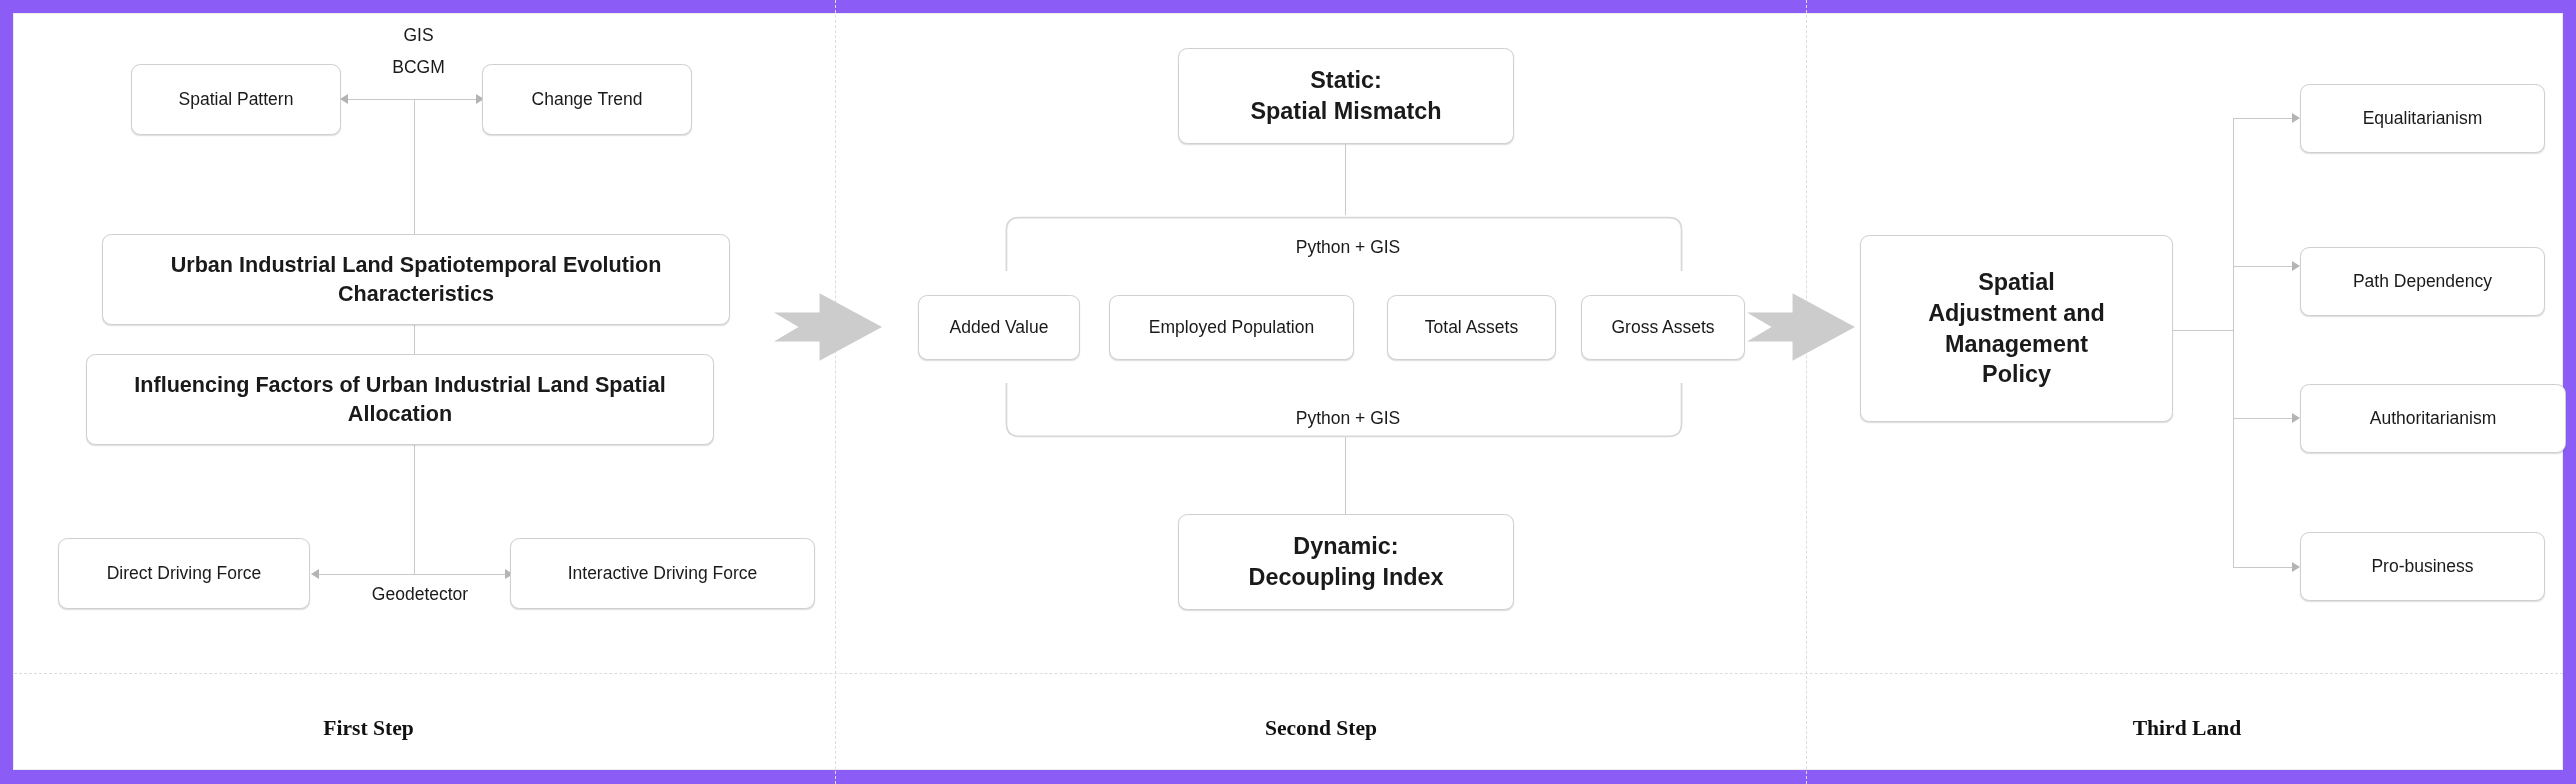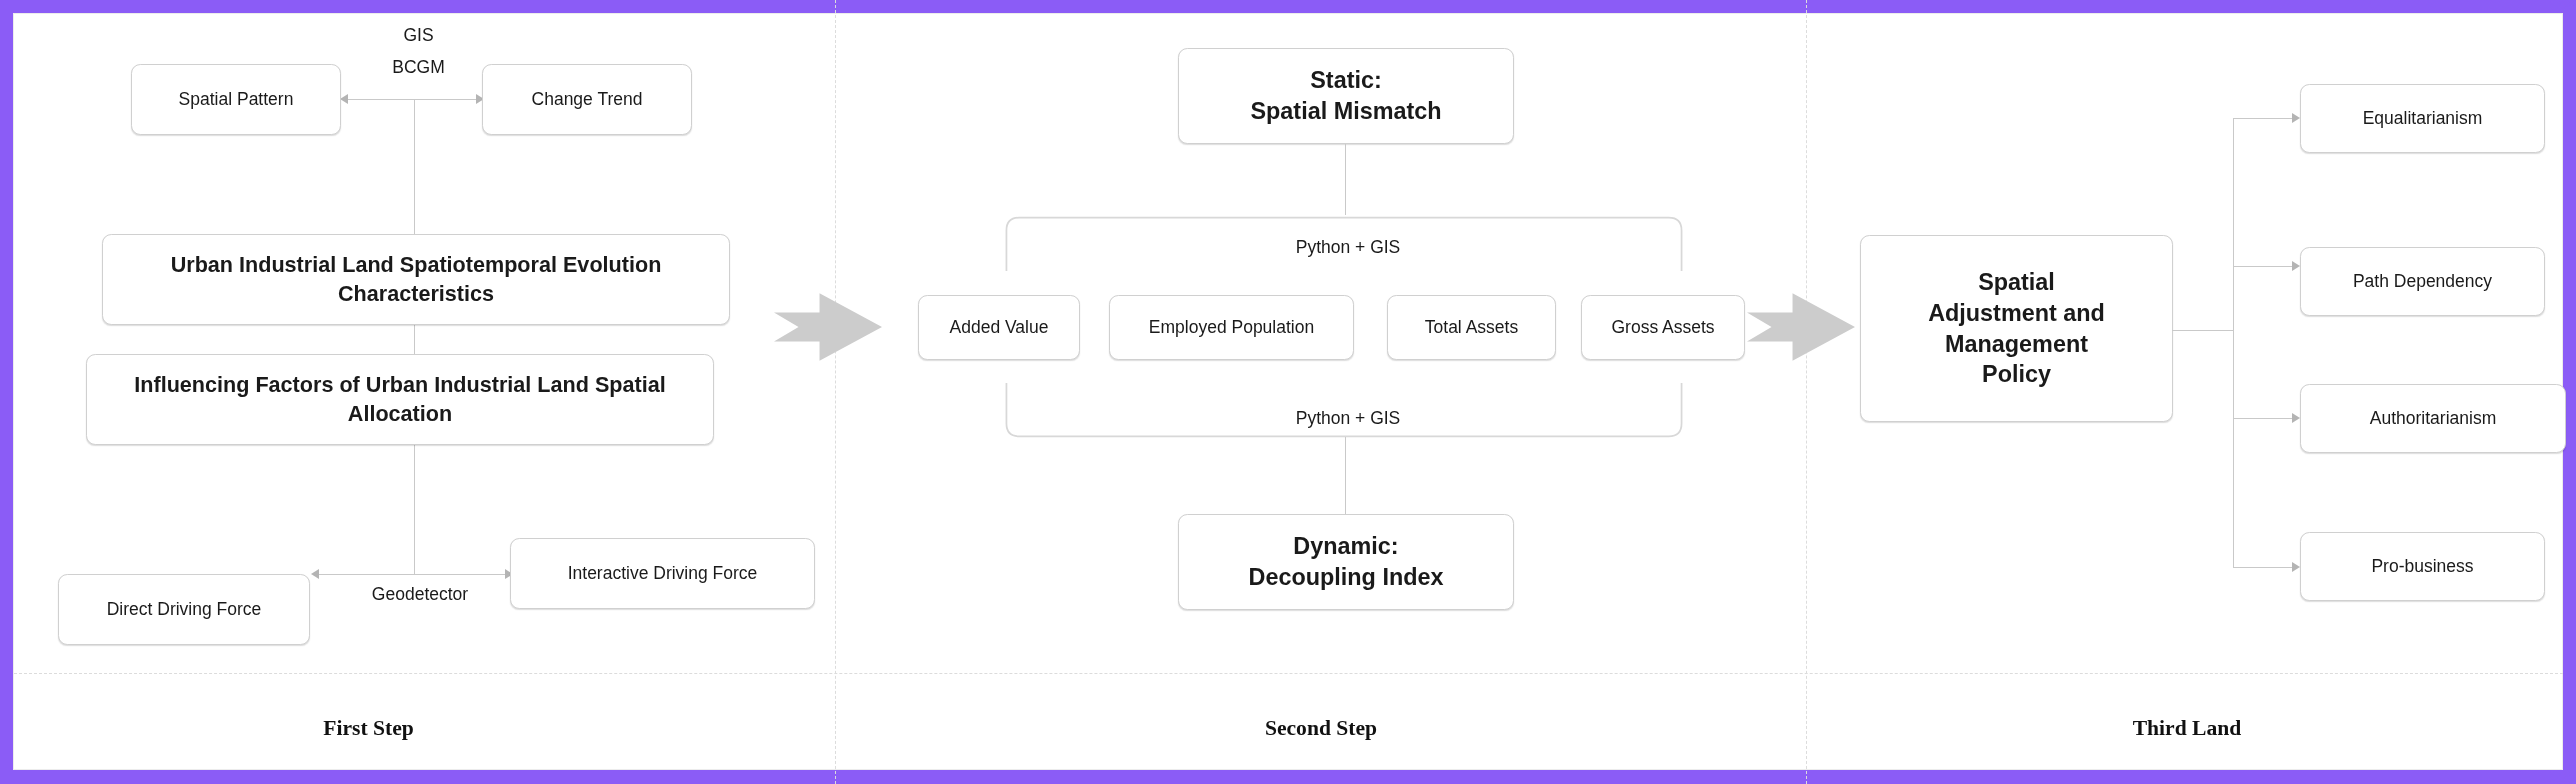--- a/index.html
+++ b/index.html
@@ -168,21 +168,21 @@
   <div class="node bold" style="left:86px; top:354px; width:628px; height:91px;">Influencing Factors of Urban Industrial Land Spatial Allocation</div>
 
   <div class="line-h" style="left:314px; top:574px; width:102px;"></div>
   <div class="arrowhead left" style="left:311px; top:569px;"></div>
 
   <div class="line-h" style="left:414px; top:574px; width:94px;"></div>
   <div class="arrowhead right" style="left:505px; top:569px;"></div>
 
   <div class="edge-label" style="left:332px; top:584px; width:169px;">Geodetector</div>
 
-  <div class="node plain" style="left:58px; top:538px; width:252px; height:71px;margin-top:36px;">Direct Driving Force</div>
+  <div class="node plain" style="left:58px; top:538px; width:252px; height:71px;">Direct Driving Force</div>
 
   <div class="node plain" style="left:510px; top:538px; width:305px; height:71px;">Interactive Driving Force</div>
 
   <div class="block-arrow" style="left:774px; top:289px; width:108px; height:76px;">
     <svg width="108" height="76" viewBox="0 0 185 130">
       <polygon points="0,40 78,40 78,7 185,65 78,123 78,90 0,90 42,65" fill="#cccccc"></polygon>
     </svg>
   </div>
 
   <div class="node big-bold" style="left:1178px; top:48px; width:336px; height:96px; flex-direction:column;">

